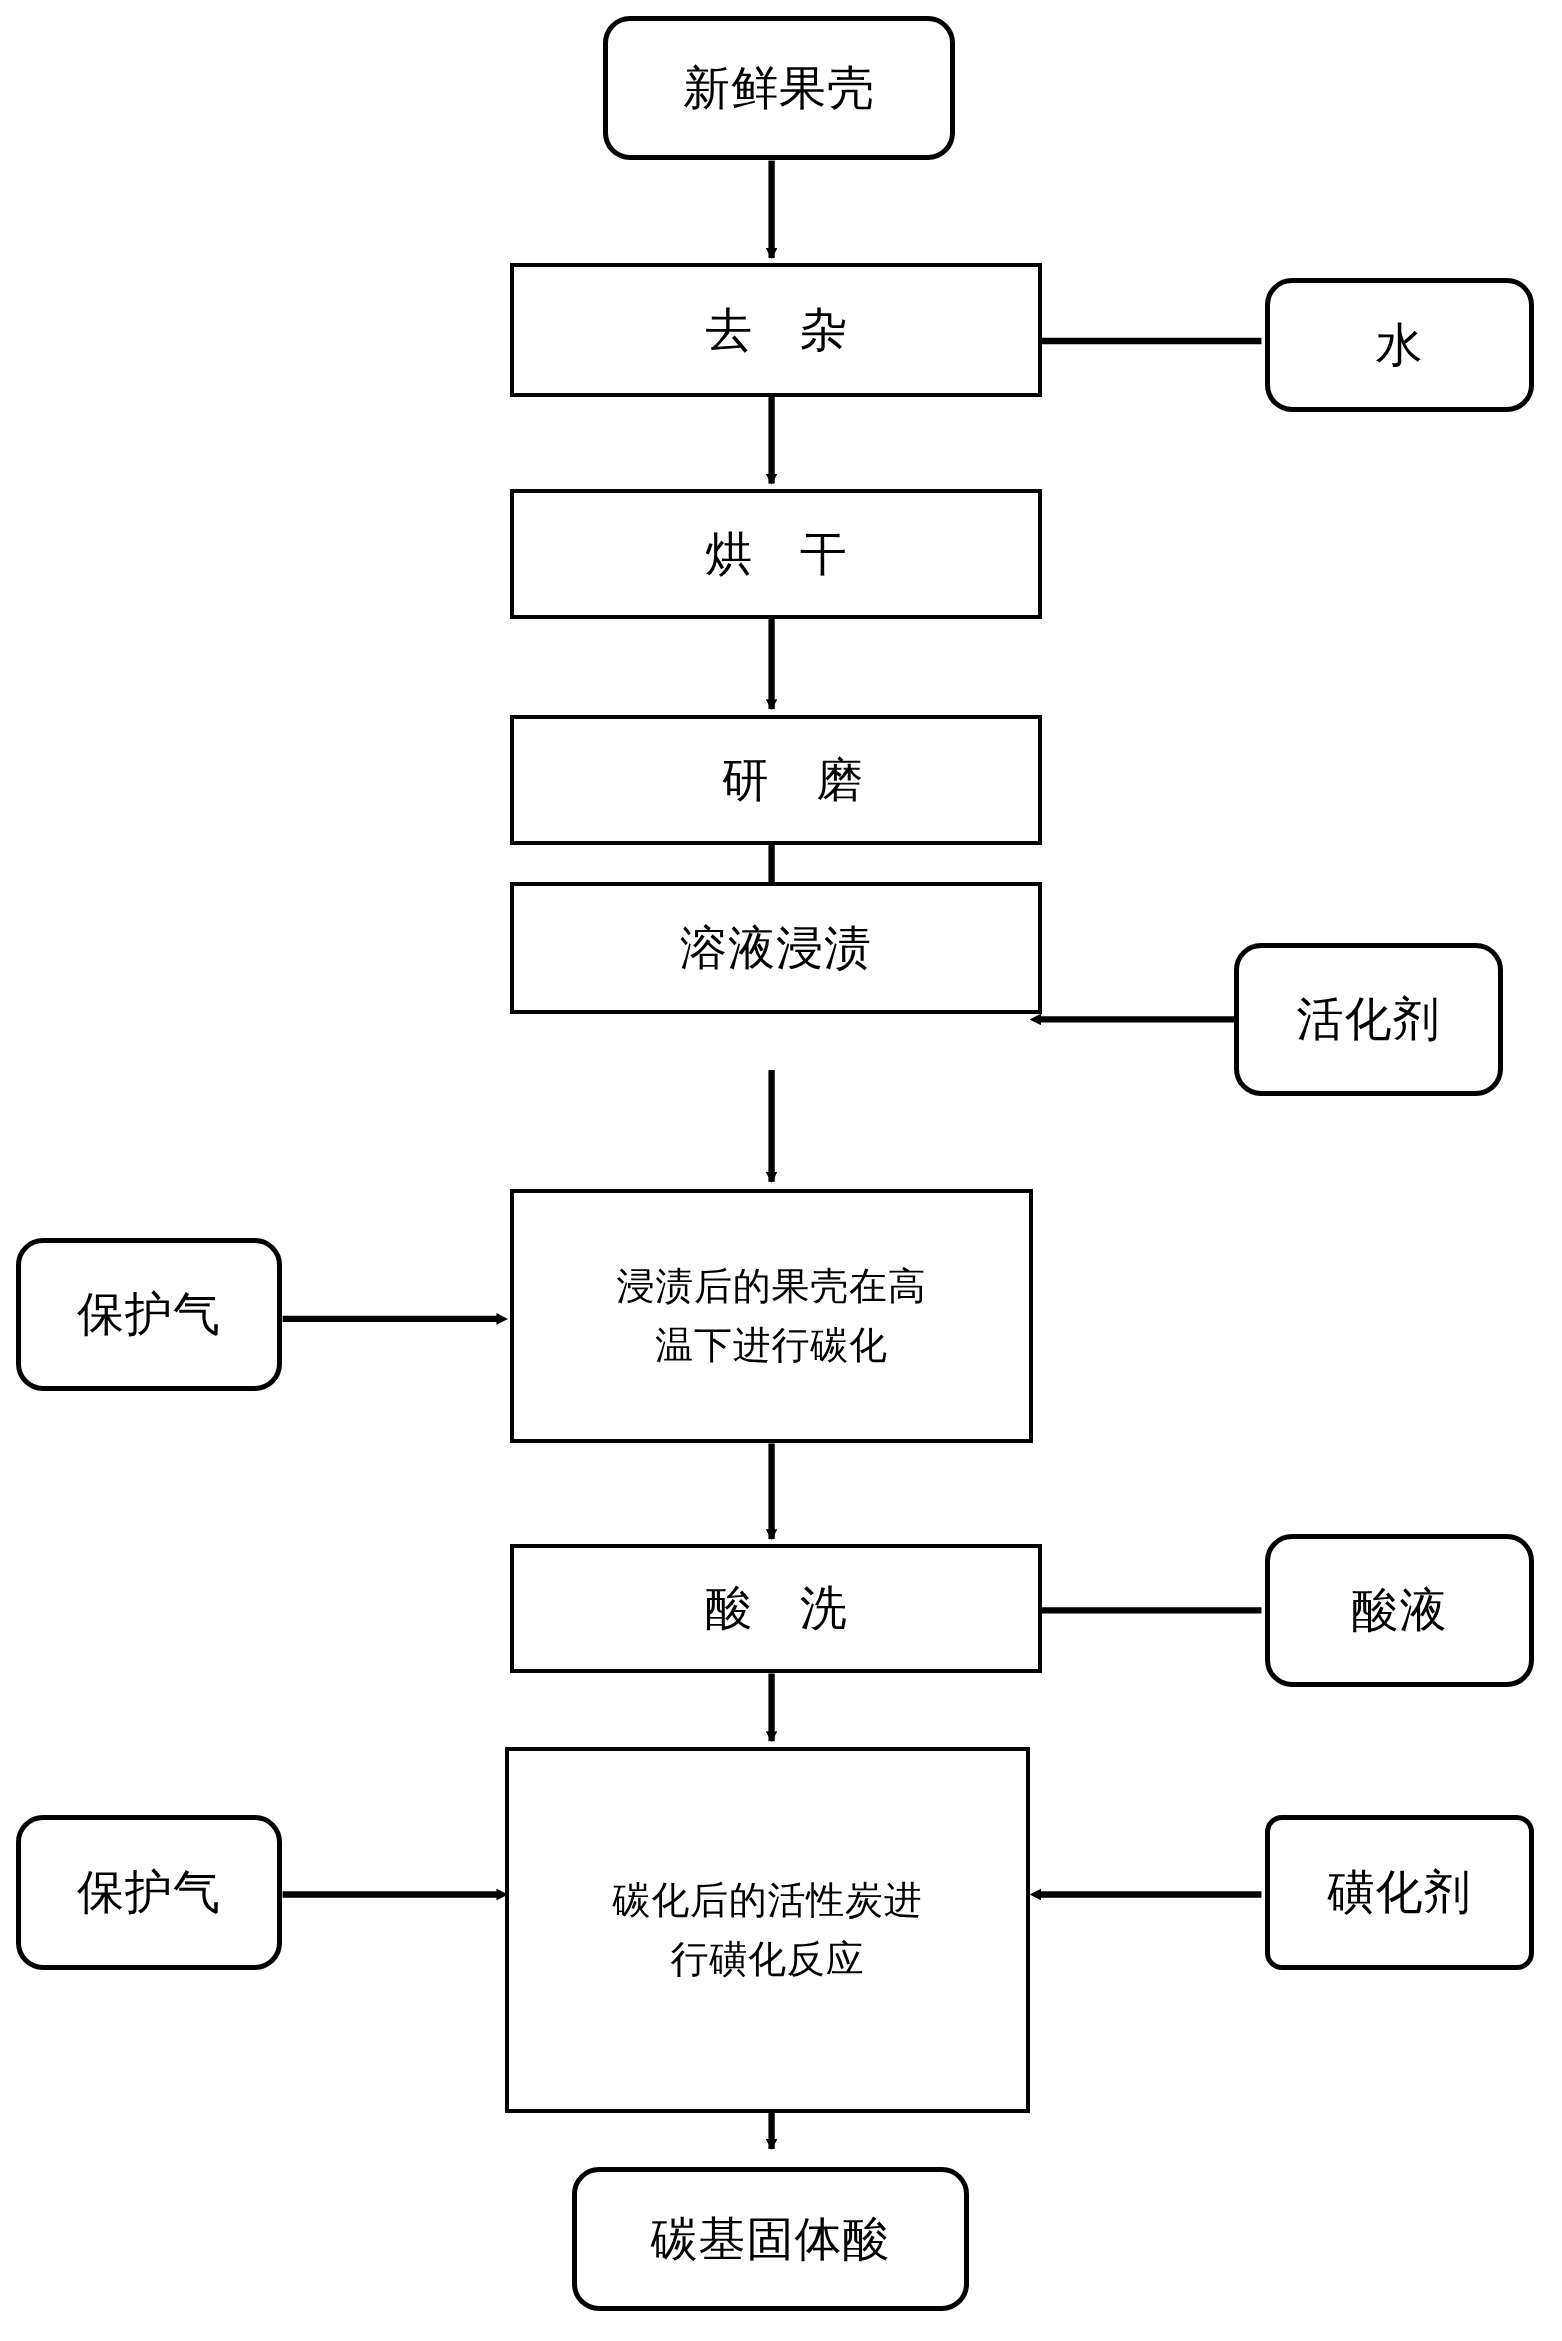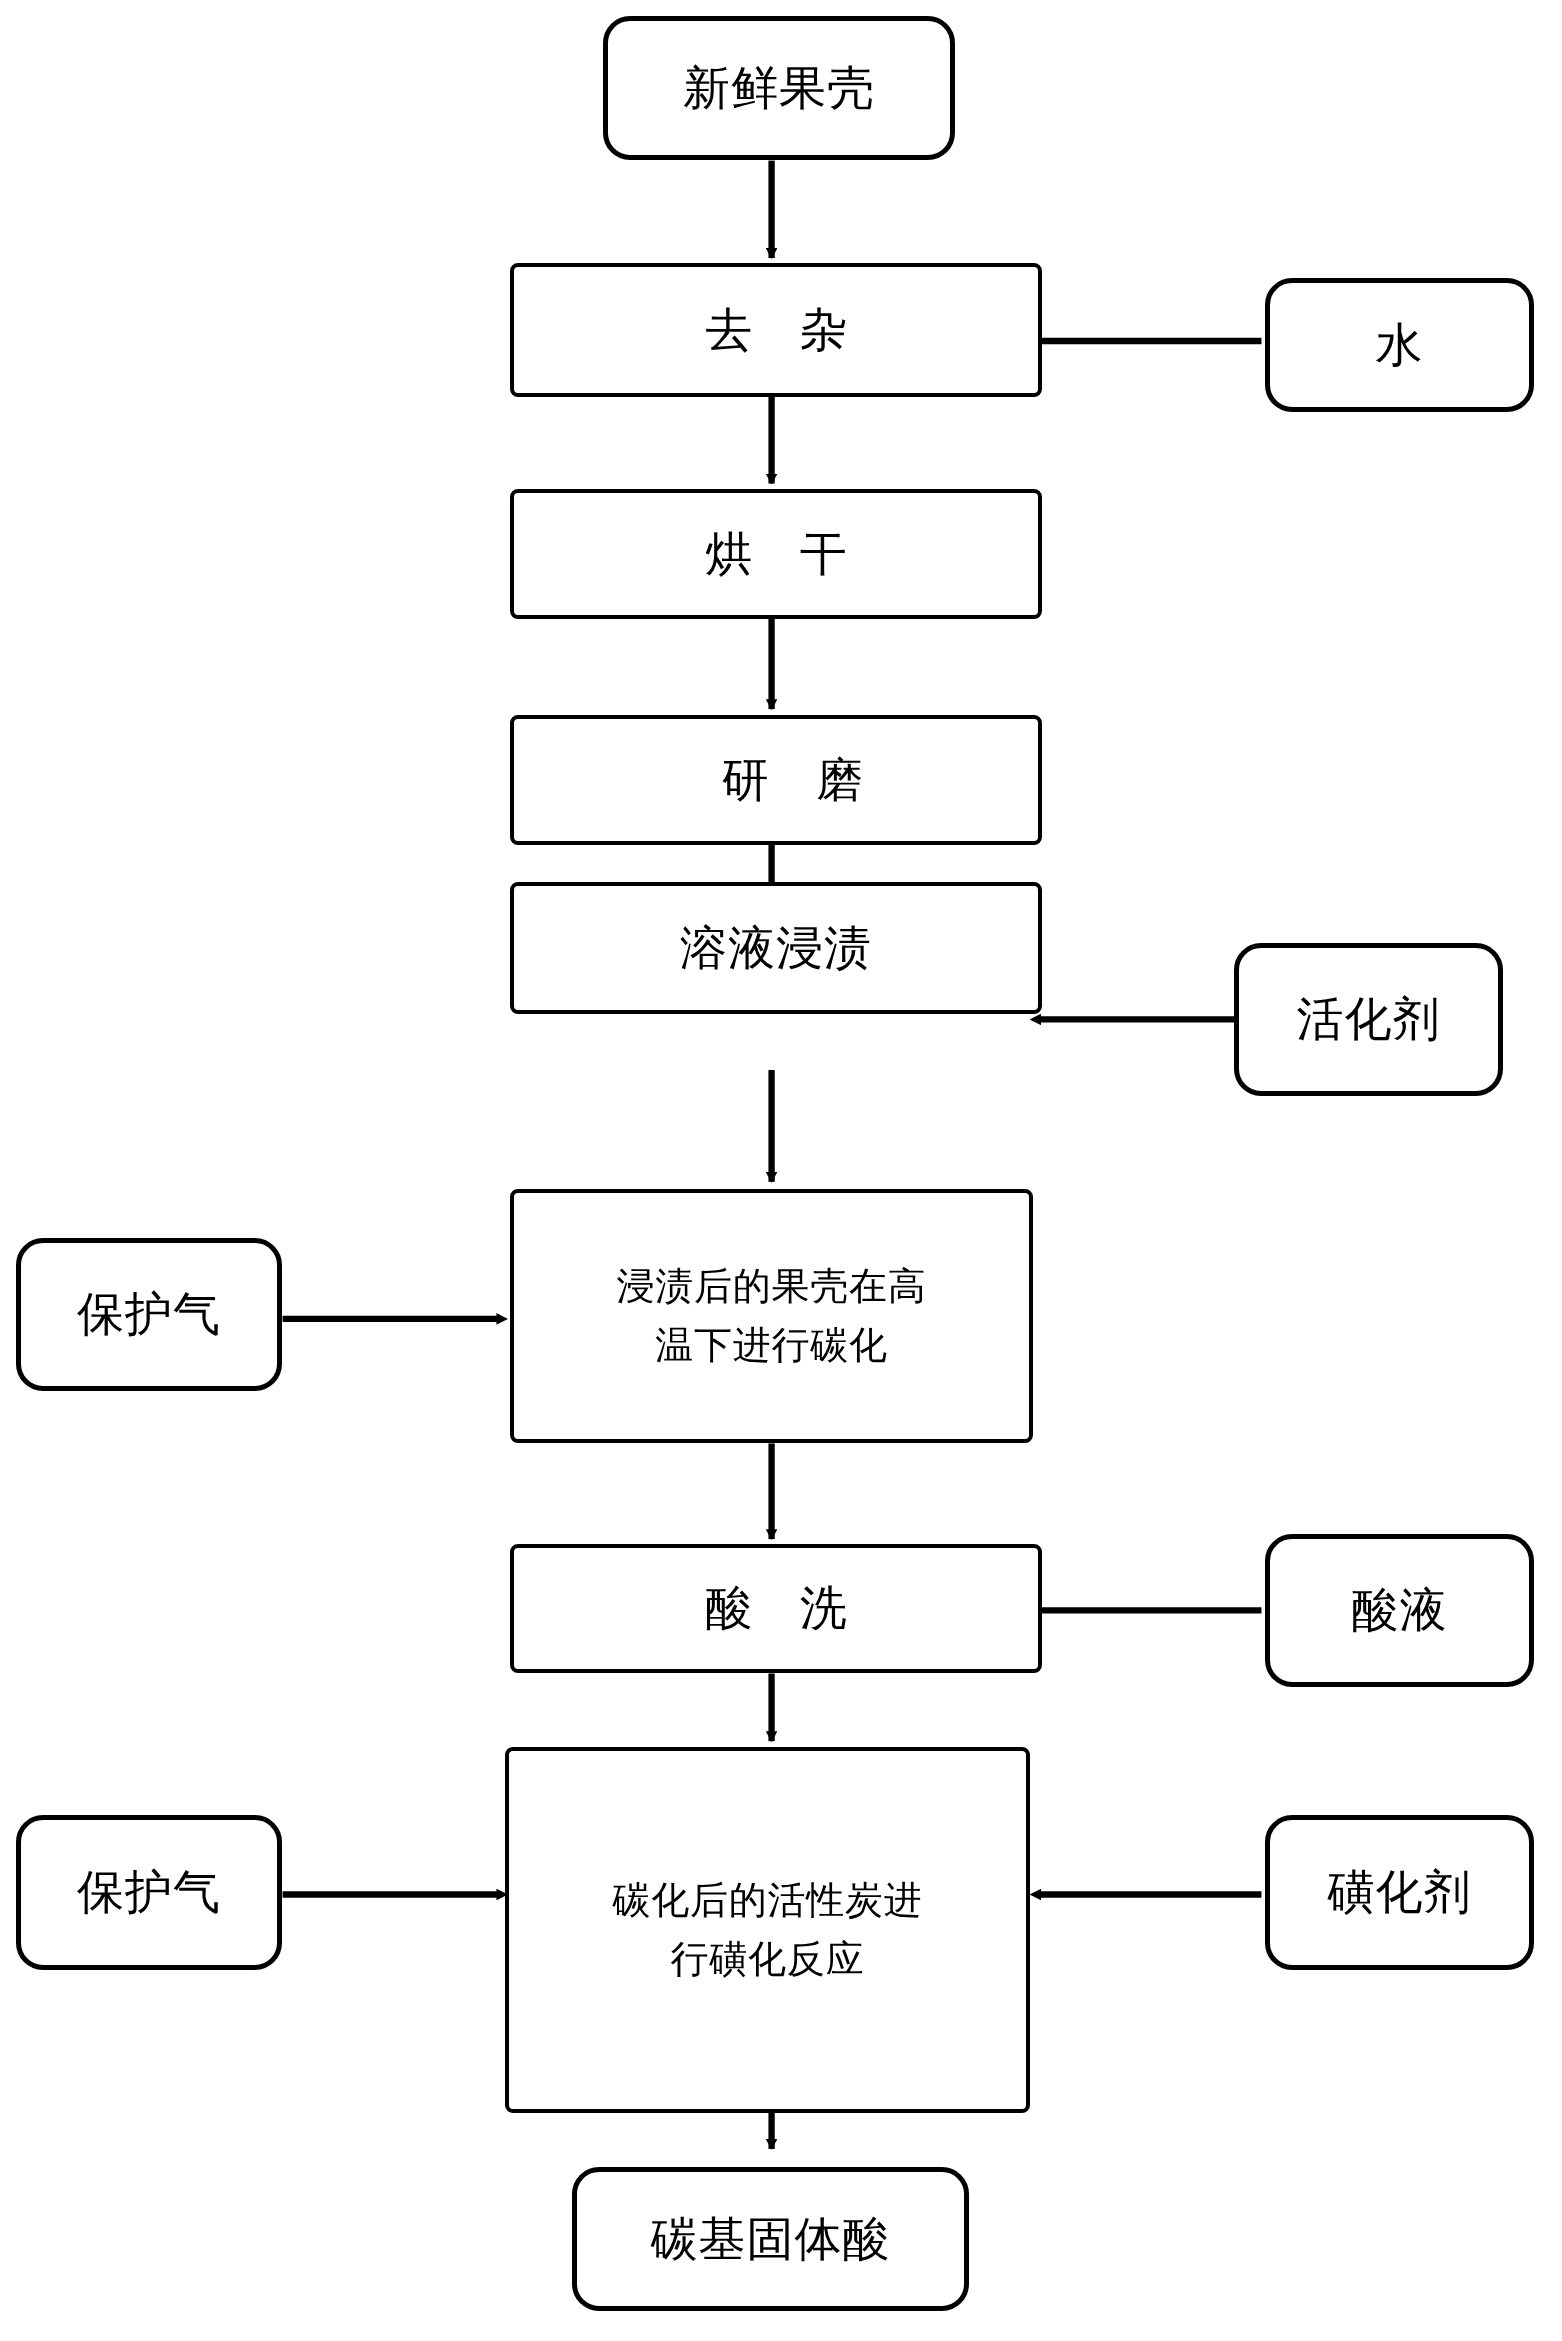--- a/index.html
+++ b/index.html
@@ -36,21 +36,21 @@
     text-align: center;
     color: #000000;
     line-height: 1.55;
     letter-spacing: 0.02em;
   }
   .node.terminal {
     border-radius: 27px;
     border-width: 5.4px;
   }
   .node.process {
-    border-radius: 8px;
+    border-radius: 0;
     border-width: 4.5px;
   }
   .node .node-text {
     display: block;
     white-space: pre-line;
   }
   .size-lg  { font-size: 47px; }
   .size-md  { font-size: 38px; }
   .wide-sp  { letter-spacing: 0.38em; text-indent: 0.38em; }
 </style>
@@ -151,21 +151,21 @@
 
   <div class="node process size-md" style="left:505px; top:1747px; width:525px; height:366px;">
     <span class="node-text">碳化后的活性炭进
 行磺化反应</span>
   </div>
 
   <div class="node terminal size-lg" style="left:16px; top:1815px; width:266px; height:155px;">
     <span class="node-text">保护气</span>
   </div>
 
-  <div class="node terminal size-lg" style="left:1265px; top:1815px; width:269px; height:155px;">
+  <div class="node terminal size-lg" style="left:1265px; top:1815px; width:269px; height:155px;border-radius:17px;">
     <span class="node-text">磺化剂</span>
   </div>
 
   <div class="node terminal size-lg" style="left:572px; top:2167px; width:397px; height:144px;">
     <span class="node-text">碳基固体酸</span>
   </div>
 
 </div>
 
 

